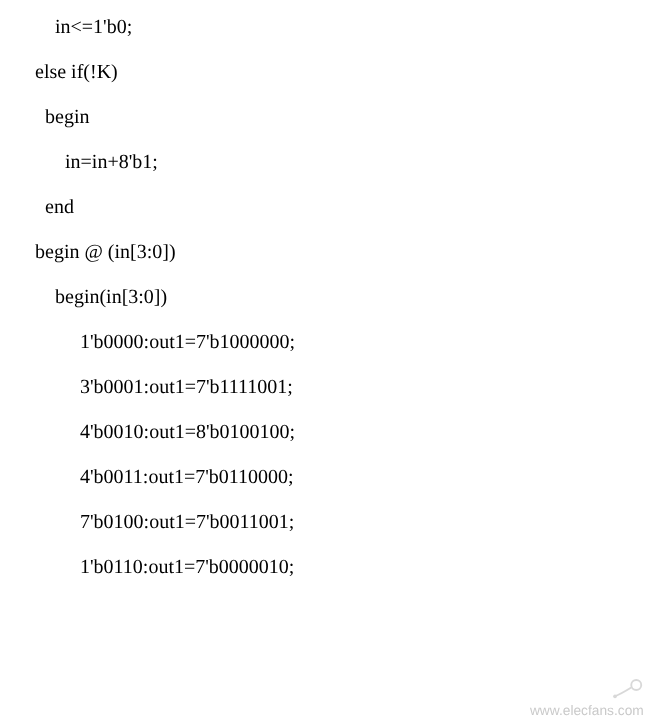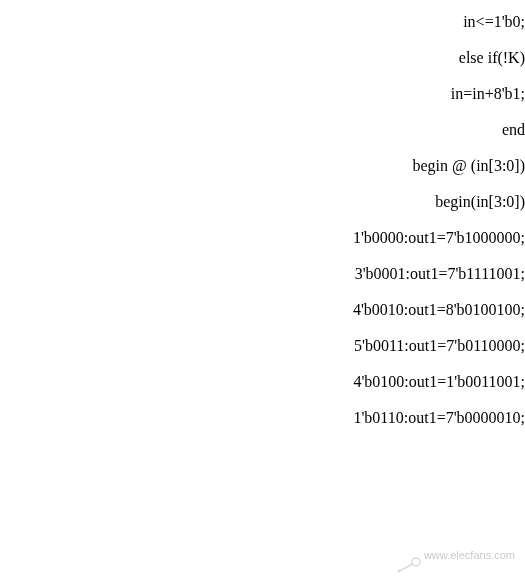--- a/index.html
+++ b/index.html
@@ -14,56 +14,57 @@
       font-family: "Times New Roman", serif;
       font-size: 16px;
       color: #000000;
       padding: 4px 0 0 24px;
       position: relative;
       overflow: hidden;
     }
     .code-line {
       line-height: 36px;
       white-space: pre;
-      text-align: right;
     }
     .watermark {
       position: absolute;
       right: 10px;
       bottom: 6px;
       display: flex;
-      align-items: flex-start;
+      align-items: flex-end;
       gap: 2px;
       opacity: 0.45;
+      flex-direction: column;
     }
     .watermark-icon {
       width: 26px;
       height: 26px;
     }
     .watermark-text {
       font-size: 11px;
       color: #888;
       font-family: Arial, sans-serif;
     }
   </style>
 </head>
 <body>
 
 <div>
   <div class="code-line">     in&lt;=1'b0;</div>
   <div class="code-line"> else if(!K)</div>
+  <div class="code-line">   begin</div>
   <div class="code-line">       in=in+8'b1;</div>
   <div class="code-line">   end</div>
   <div class="code-line"> begin @ (in[3:0])</div>
   <div class="code-line">     begin(in[3:0])</div>
   <div class="code-line">          1'b0000:out1=7'b1000000;</div>
   <div class="code-line">          3'b0001:out1=7'b1111001;</div>
   <div class="code-line">          4'b0010:out1=8'b0100100;</div>
-  <div class="code-line">          5'b0011:out1=7'b0110000;</div>
-  <div class="code-line">          4'b0100:out1=1'b0011001;</div>
+  <div class="code-line">          4'b0011:out1=7'b0110000;</div>
+  <div class="code-line">          7'b0100:out1=7'b0011001;</div>
   <div class="code-line">          1'b0110:out1=7'b0000010;</div>
 </div>
 
 <div class="watermark">
   <span class="watermark-icon">
     <svg viewBox="0 0 26 26" width="26" height="26">
       <circle cx="20" cy="13" r="4" fill="none" stroke="#aaa" stroke-width="1.5"></circle>
       <path d="M 16 15 Q 8 20 3 22" fill="none" stroke="#aaa" stroke-width="1.5"></path>
       <circle cx="3" cy="22" r="1.5" fill="#aaa"></circle>
     </svg>

